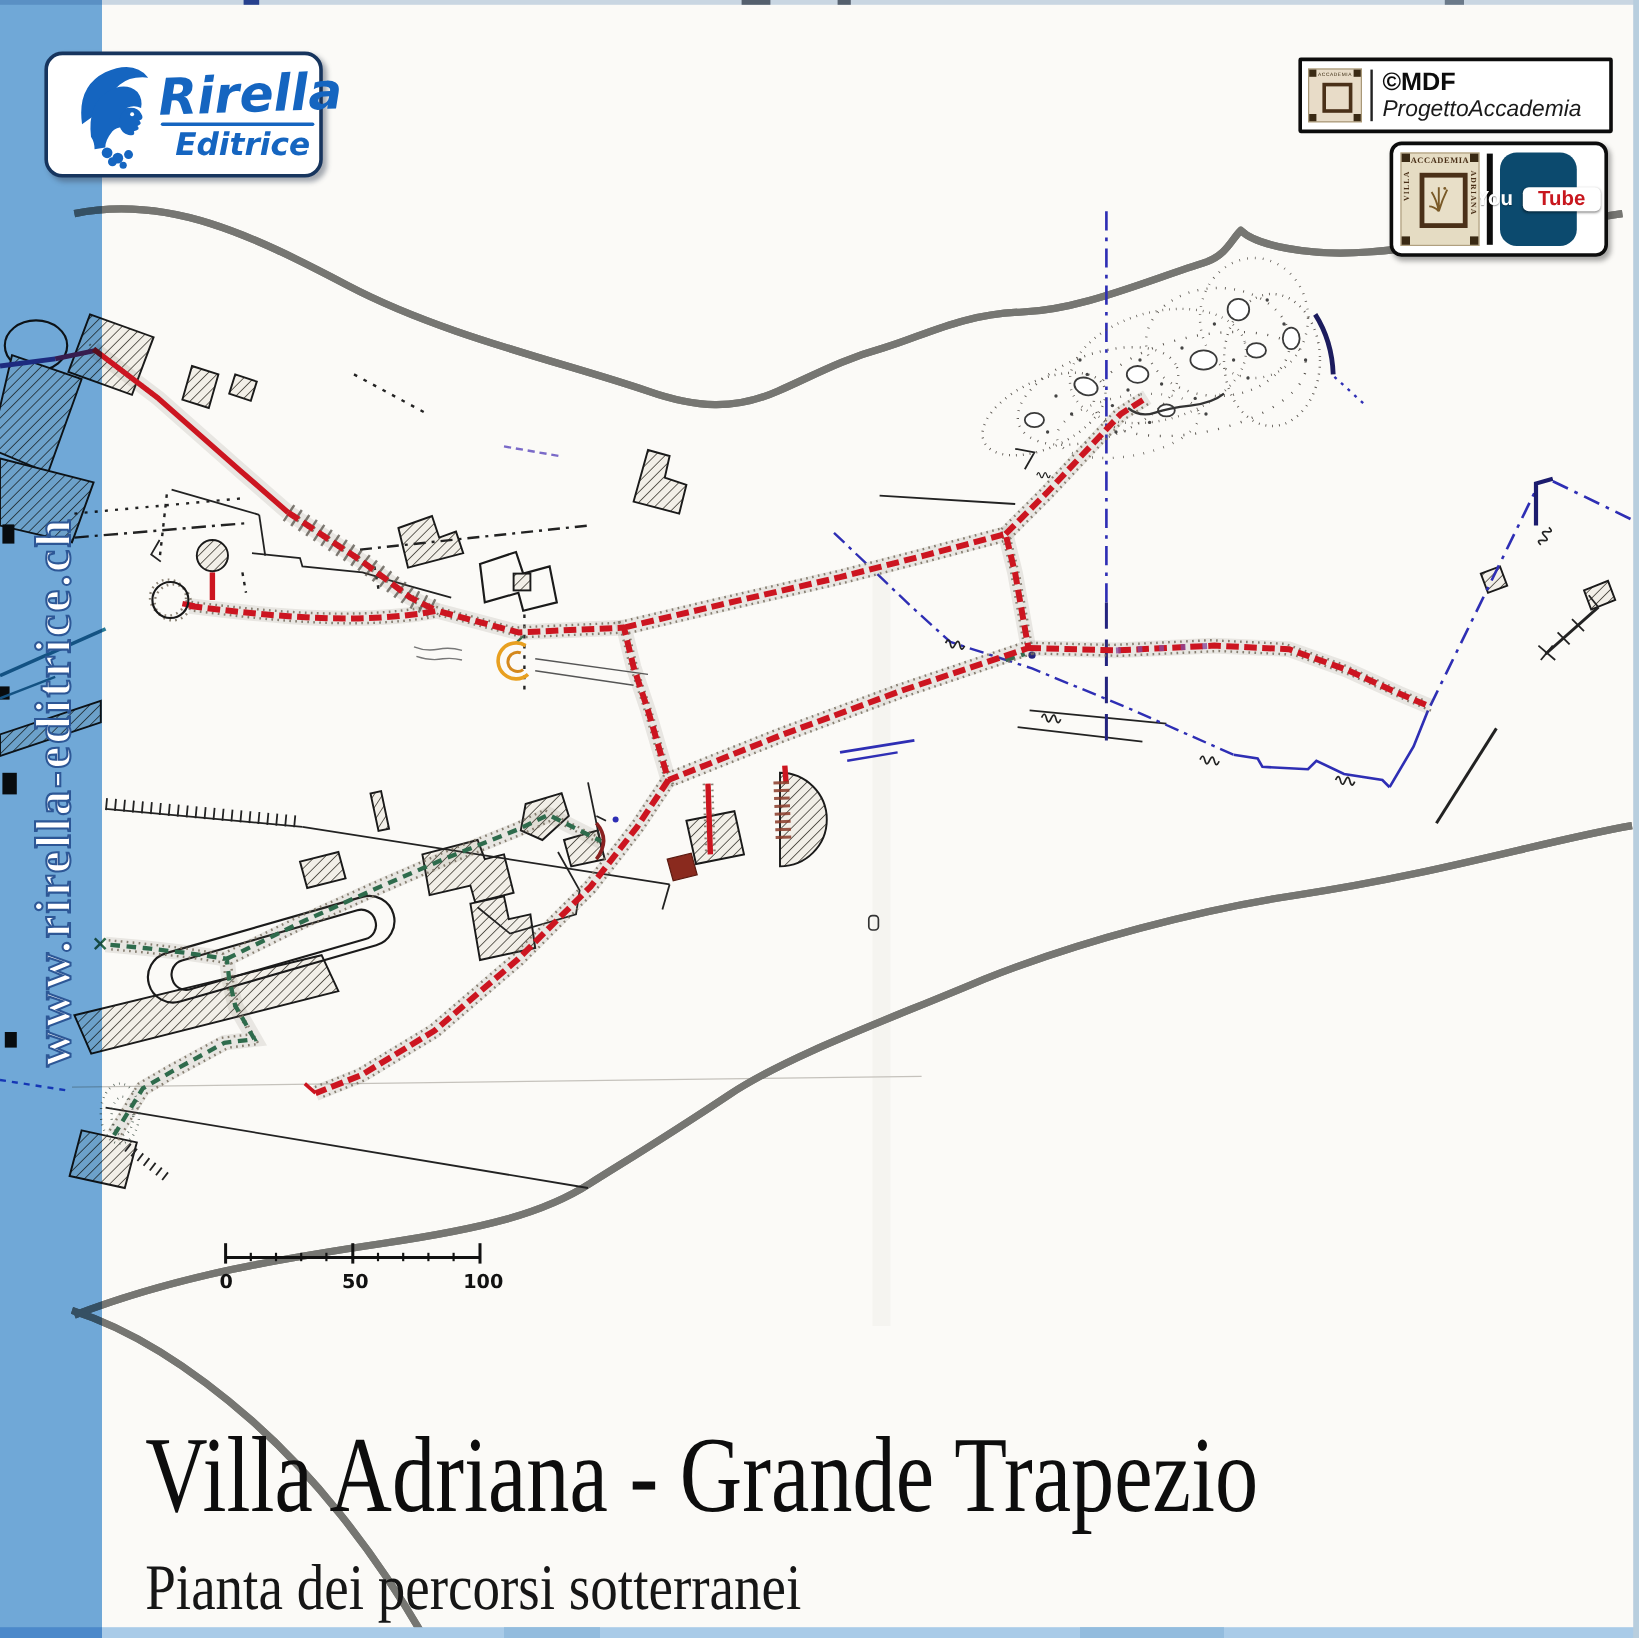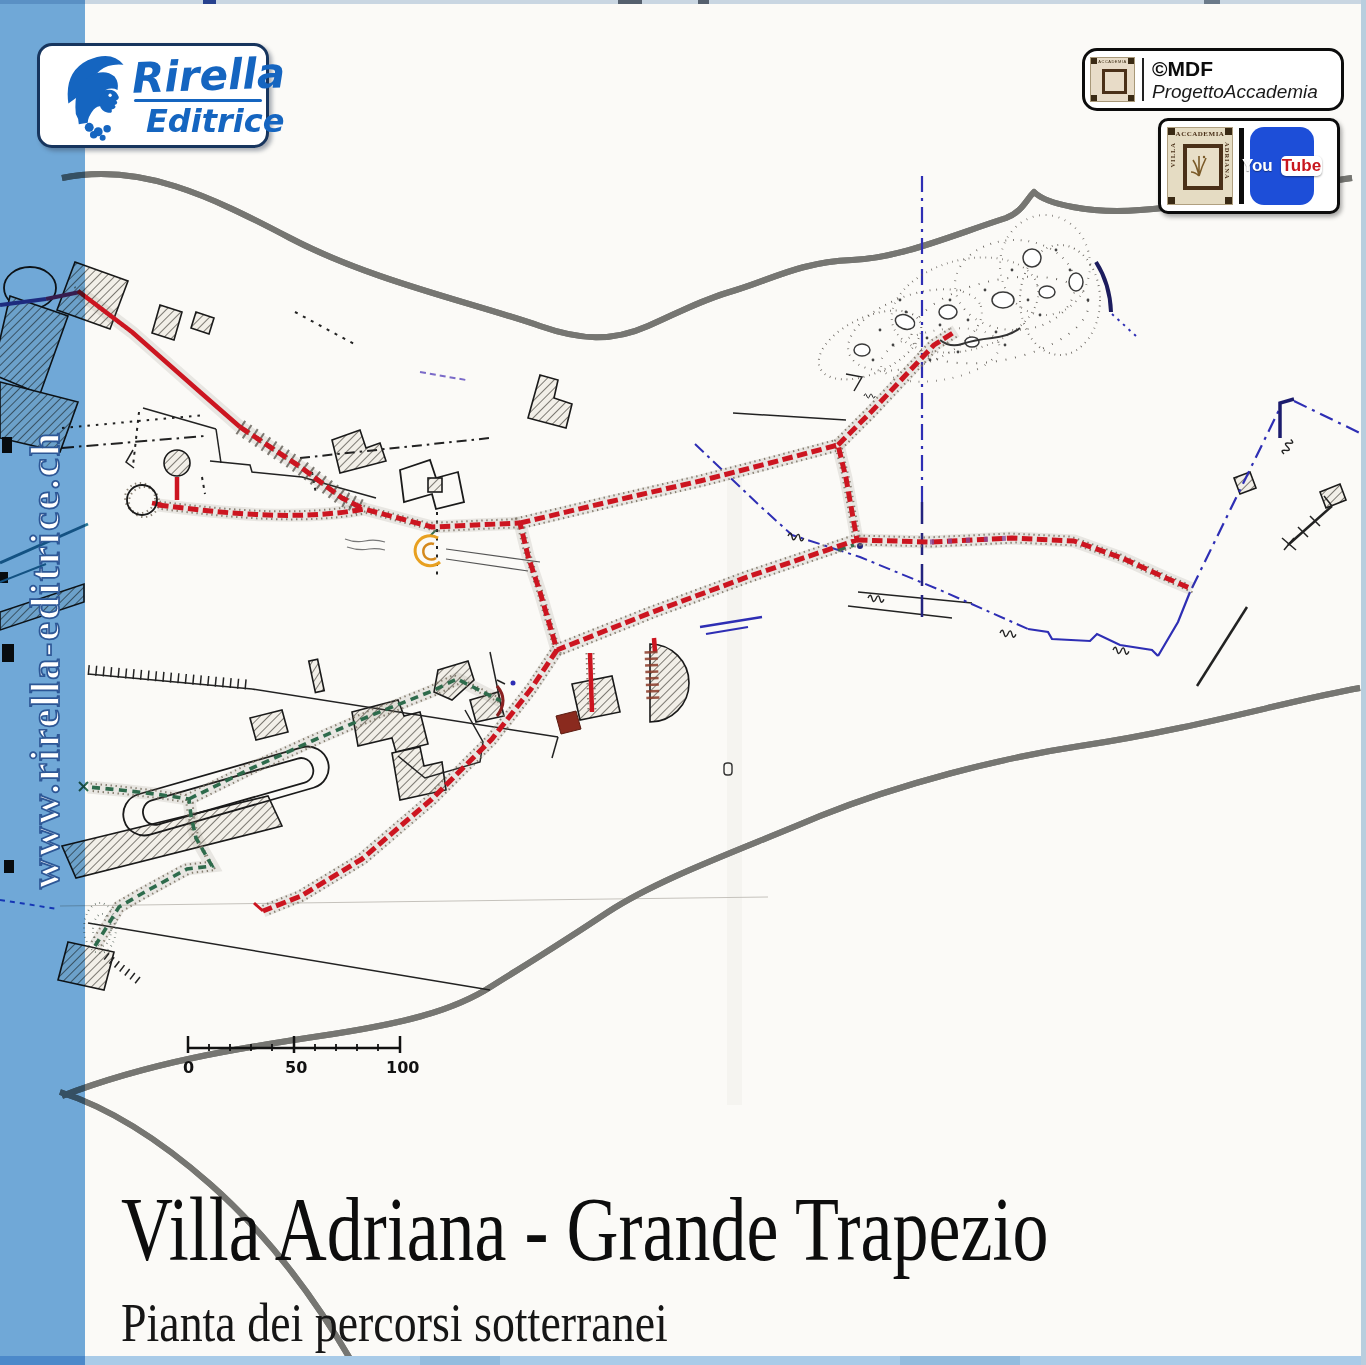--- a/index.html
+++ b/index.html
@@ -33,24 +33,24 @@
   .bseg{position:absolute;bottom:0;height:9px;background:#93bcde;}
   
   #logo-box{position:absolute;left:37px;top:43px;width:226px;height:99px;background:#fff;
             border:3.5px solid #17355e;border-radius:15px;z-index:5;
             box-shadow:3px 3px 4px rgba(60,70,90,.45);display:flex;align-items:center;}
   #logo-text{margin-left:4px;}
   #logo-name{font-family:"DejaVu Sans",sans-serif;font-style:italic;font-weight:bold;
              font-size:42px;color:#1565c0;line-height:1;transform:rotate(-2deg);}
   #logo-rule{height:3px;background:#1565c0;width:128px;margin:2px 0 3px 2px;border-radius:2px;}
   #logo-sub{font-family:"DejaVu Sans",sans-serif;font-style:italic;font-weight:bold;
-            font-size:32px;color:#1565c0;margin-left:14px;line-height:1;}
+            font-size:26px;color:#1565c0;margin-left:14px;line-height:1;}
   
   #badge-mdf{position:absolute;left:1082px;top:48px;width:256px;height:57px;background:#fff;
-             border:3px solid #0c0c0c;border-radius:15px;z-index:5;display:flex;align-items:center;}
+             border:3px solid #0c0c0c;border-radius:2px;z-index:5;display:flex;align-items:center;}
   .seal-mini{width:43px;height:43px;margin-left:5px;background:#e8dcc8;border:1px solid #a89878;
              position:relative;flex:none;}
   .seal-mini .c{position:absolute;width:6px;height:6px;background:#3a2a14;}
   .seal-mini .frame{position:absolute;left:11px;top:11px;width:19px;height:19px;border:3px solid #4a3018;}
   .seal-mini .t{position:absolute;width:100%;text-align:center;font-size:4px;color:#3a2a10;letter-spacing:.5px;}
   #badge-mdf .divider{width:2px;height:43px;background:#222;margin:0 8px 0 7px;flex:none;}
   #badge-mdf .txt{line-height:1.15;}
   .mdf-l1{font-size:21px;font-weight:bold;color:#0c0c0c;}
   .mdf-l2{font-size:19px;font-style:italic;color:#1a1a1a;}
   #badge-yt{position:absolute;left:1158px;top:118px;width:176px;height:90px;background:#fff;
@@ -61,25 +61,25 @@
   #seal .c{position:absolute;width:7px;height:7px;background:#3a2a14;}
   #seal .top{position:absolute;top:2px;width:100%;text-align:center;font-size:7px;font-weight:bold;
              color:#4a3018;letter-spacing:.5px;font-family:"Liberation Serif",serif;}
   #seal .left,#seal .right{position:absolute;top:14px;font-size:6.5px;font-weight:bold;color:#4a3018;
              font-family:"Liberation Serif",serif;letter-spacing:1px;}
   #seal .left{left:1px;writing-mode:vertical-rl;transform:rotate(180deg);}
   #seal .right{right:1px;writing-mode:vertical-rl;}
   #seal .frame{position:absolute;left:15px;top:16px;width:32px;height:38px;border:4px solid #4a3018;
                background:#e8dfc8;}
   #yt-divider{width:5px;height:76px;background:#0c0c0c;margin:0 6px;flex:none;}
-  #yt-tile{width:64px;height:78px;background:#1d4ed8;border-radius:14px;display:flex;
+  #yt-tile{width:64px;height:78px;background:#0c4a6e;border-radius:14px;display:flex;
            align-items:center;justify-content:center;flex:none;}
   .yt-you{color:#fff;font-weight:bold;font-size:17px;text-shadow:0 1px 1px rgba(0,0,0,.4);}
   .yt-tube{background:#fff;color:#c8171e;font-weight:bold;font-size:17px;border-radius:5px;
-           padding:0 1px;margin-left:8px;box-shadow:0 1px 2px rgba(0,0,0,.4);}
+           padding:0 13px;margin-left:8px;box-shadow:0 1px 2px rgba(0,0,0,.4);}
   
   #footer{position:absolute;left:121px;top:1183px;z-index:5;color:#0d0d0d;}
   #footer .title{font-family:"Liberation Serif",serif;font-size:90px;font-weight:400;
                  transform:scaleX(.8);transform-origin:left top;white-space:nowrap;line-height:1.05;}
   #footer .subtitle{font-family:"Liberation Serif",serif;font-size:54px;margin-top:14px;
                  transform:scaleX(.85);transform-origin:left top;white-space:nowrap;color:#161616;}
   .sc-label{font-family:"DejaVu Sans",sans-serif;font-weight:bold;font-size:16px;fill:#111;}
 </style>
 </head>
 <body>

